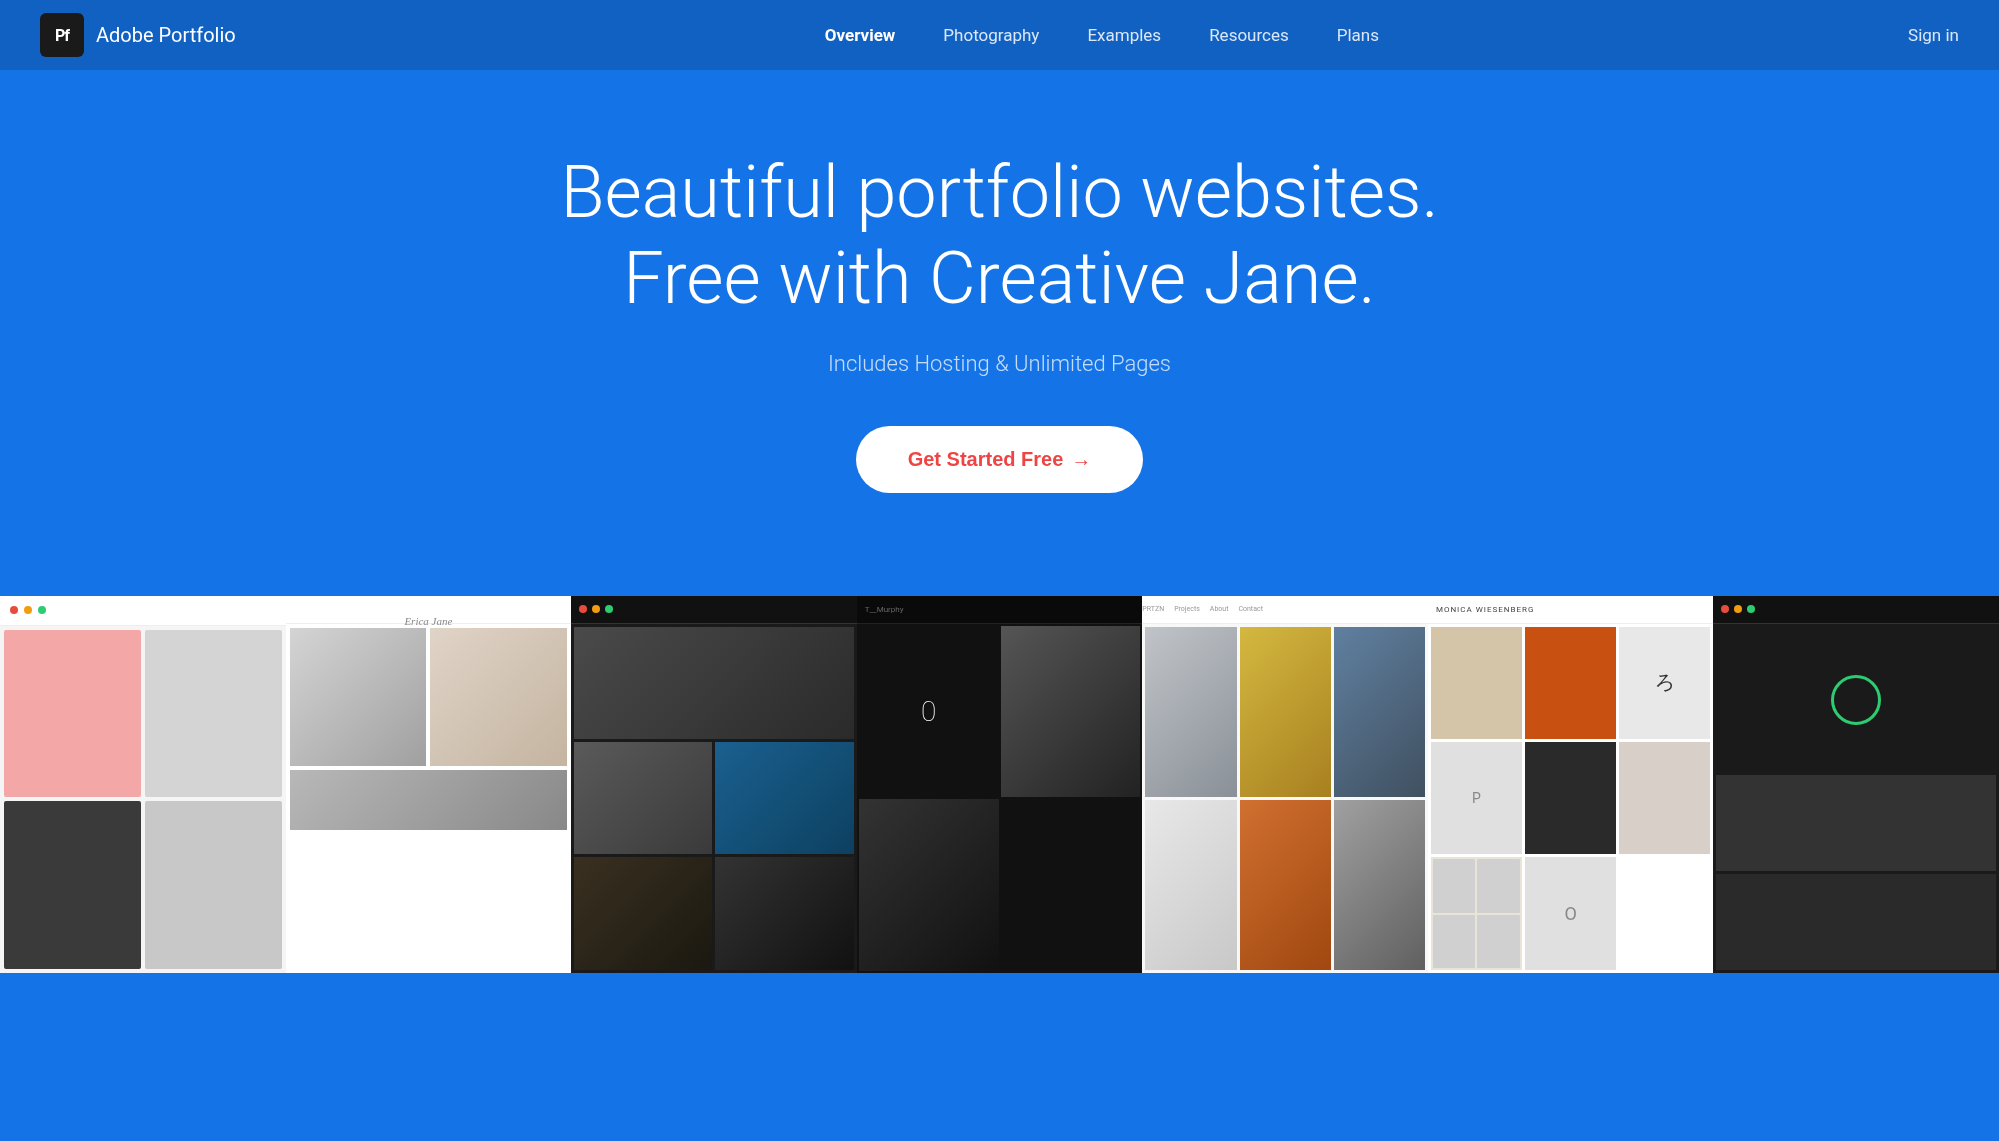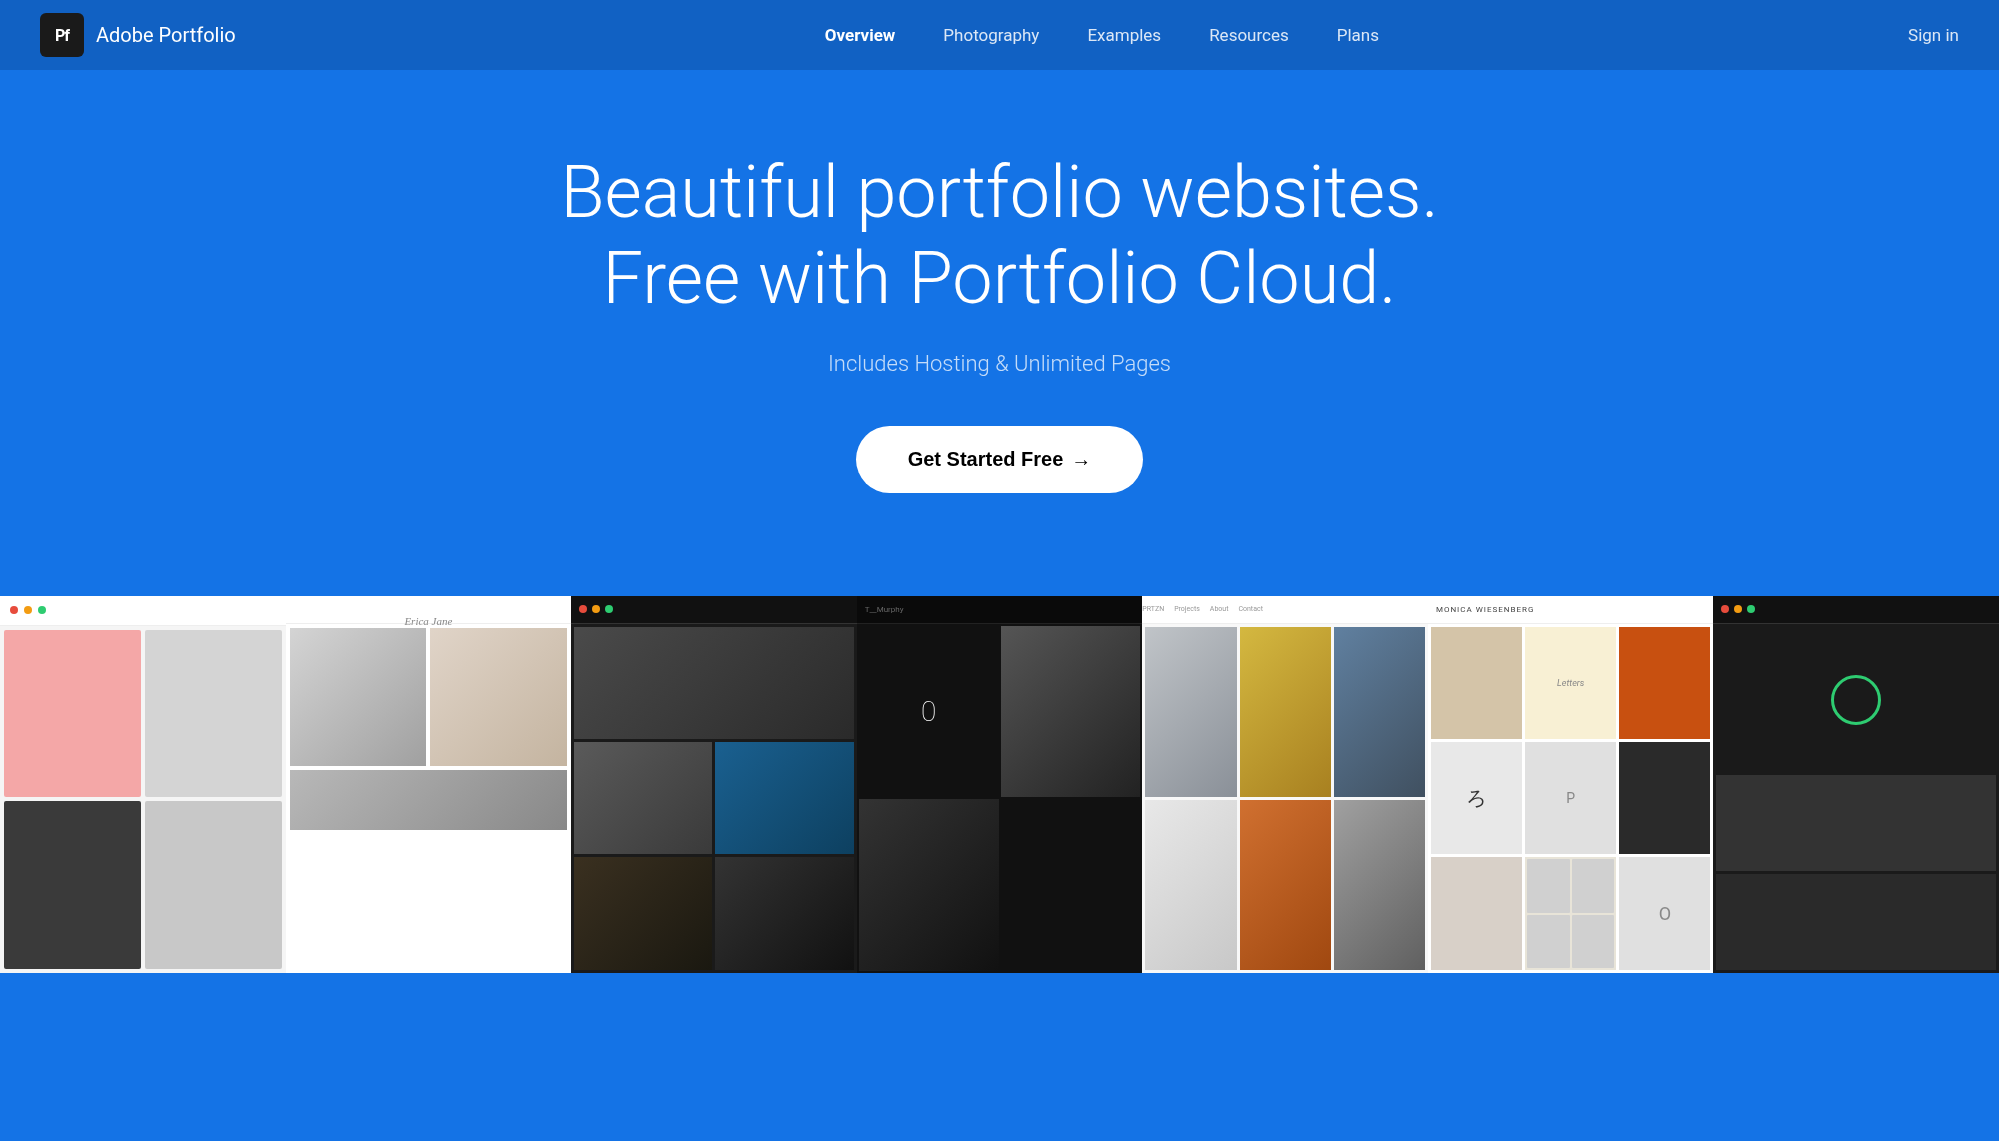--- a/index.html
+++ b/index.html
@@ -101,21 +101,21 @@
 
     .hero-subtitle {
       color: rgba(255,255,255,0.75);
       font-size: 22px;
       font-weight: 300;
       margin-bottom: 50px;
     }
 
     .cta-button {
       background: white;
-      color: #000000;
+      color: #ef4444;
       border: none;
       border-radius: 50px;
       padding: 22px 52px;
       font-size: 20px;
       font-weight: 600;
       cursor: pointer;
       display: flex;
       align-items: center;
       gap: 8px;
       white-space: nowrap;
@@ -246,21 +246,21 @@
     <a class="nav-link">Resources</a>
     <a class="nav-link">Plans</a>
   </nav>
 
   <span class="sign-in">Sign in</span>
 </header>
 
 <section class="hero">
   <h1 class="hero-title">
     <span>Beautiful portfolio websites.</span><br>
-    <span>Free with Portfolio Cloud.</span>
+    <span>Free with Creative Jane.</span>
   </h1>
   <p class="hero-subtitle">Includes Hosting &amp; Unlimited Pages</p>
   <button class="cta-button">
     <span>Get Started Free</span>
     <span>→</span>
   </button>
 </section>
 
 <div class="showcase">
 
@@ -349,21 +349,20 @@
 
   </div>
 
   <div class="showcase-item">
     <div class="portfolio-mock p6">
       <div class="p6-header">
         <span class="p6-title">MONICA WIESENBERG</span>
       </div>
       <div class="p6-content">
         <div class="p6-img tan"></div>
-        <div class="p6-img letters-text">Letters</div>
         <div class="p6-img orange-sq"></div>
         <div class="p6-img swirl" style="font-size:20px; color:#333;">ろ</div>
         <div class="p6-img symbol">P</div>
         <div class="p6-img dark-sq"></div>
         <div class="p6-img" style="background:#d8d0c8;"></div>
         <div class="p6-img grid-sq">
           <div class="p6-sub"></div>
           <div class="p6-sub"></div>
           <div class="p6-sub"></div>
           <div class="p6-sub"></div>

